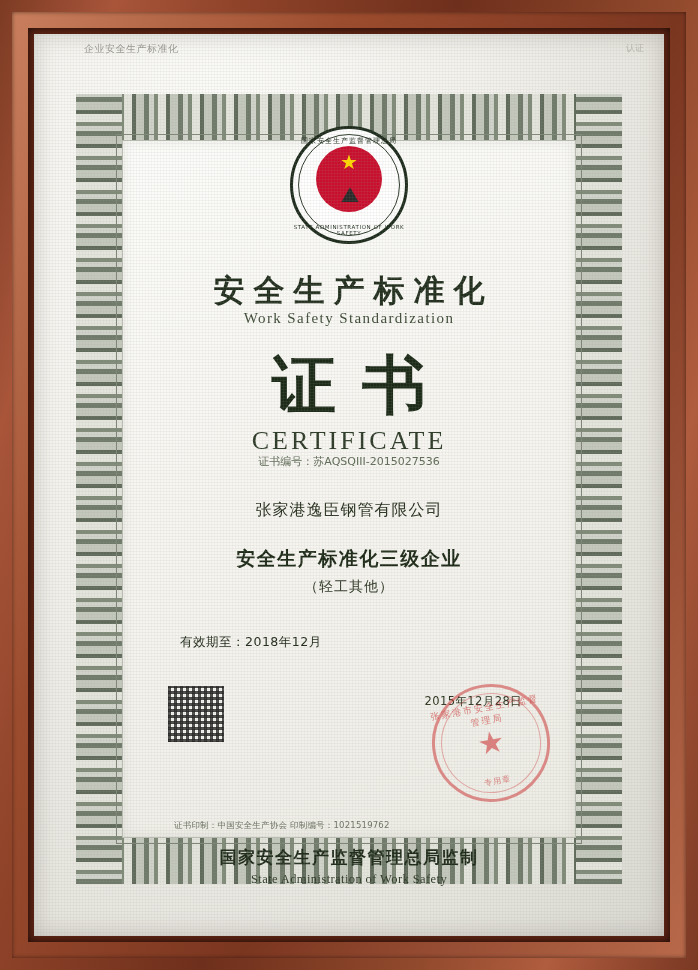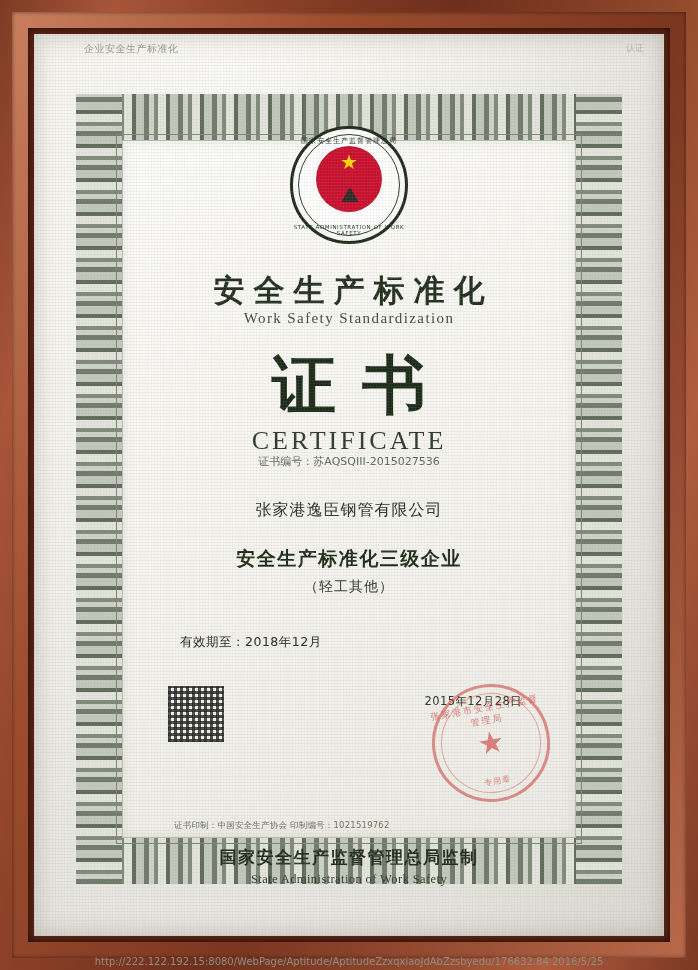--- a/index.html
+++ b/index.html
@@ -467,16 +467,13 @@
       <div class="seal-bottom-text">专用章</div>
     </div>
 
     <div class="printer-note">证书印制：中国安全生产协会  印制编号：1021519762</div>
 
     <div class="issuer-cn">国家安全生产监督管理总局监制</div>
     <div class="issuer-en">State Administration of Work Safety</div>
 
   </div>
 
-  <div class="bottom-strip">
-    <span>http://222.122.192.15:8080/WebPage/Aptitude/AptitudeZzxqxiaoJdAbZzsbyedu/176632.84    2016/5/25</span>
-  </div>
 </div>
 
 </body></html>

